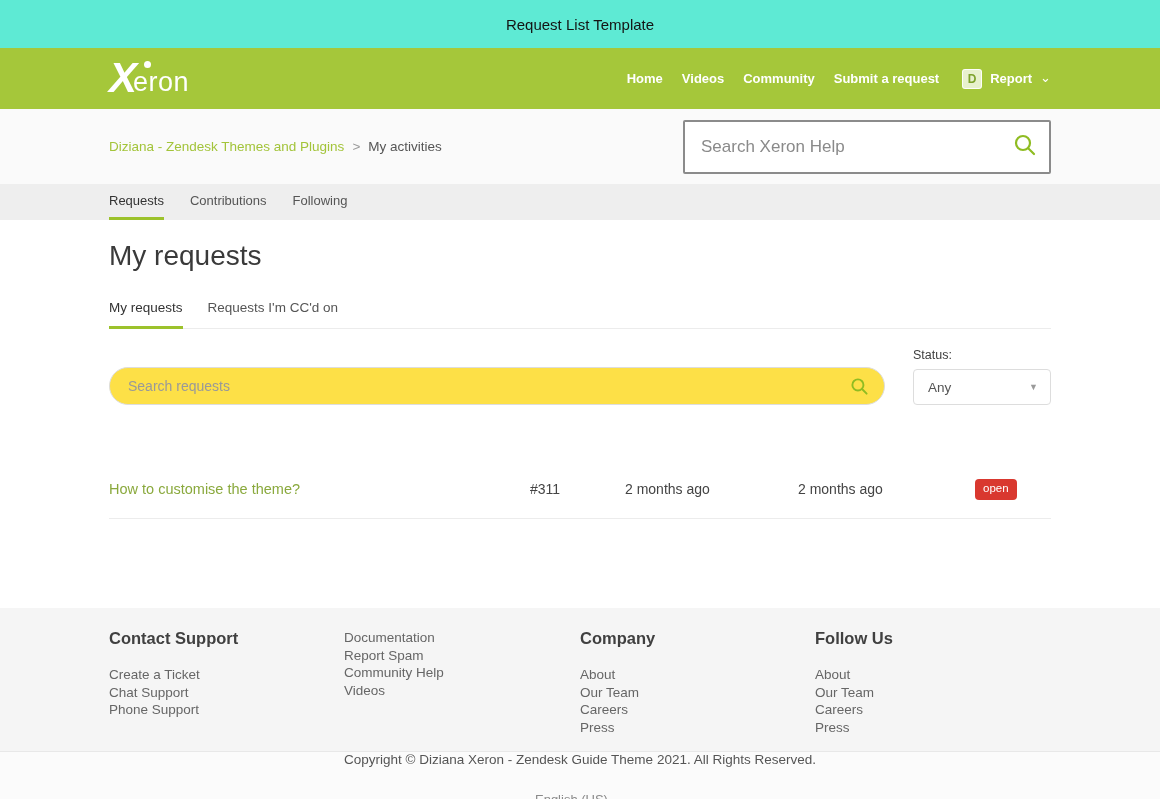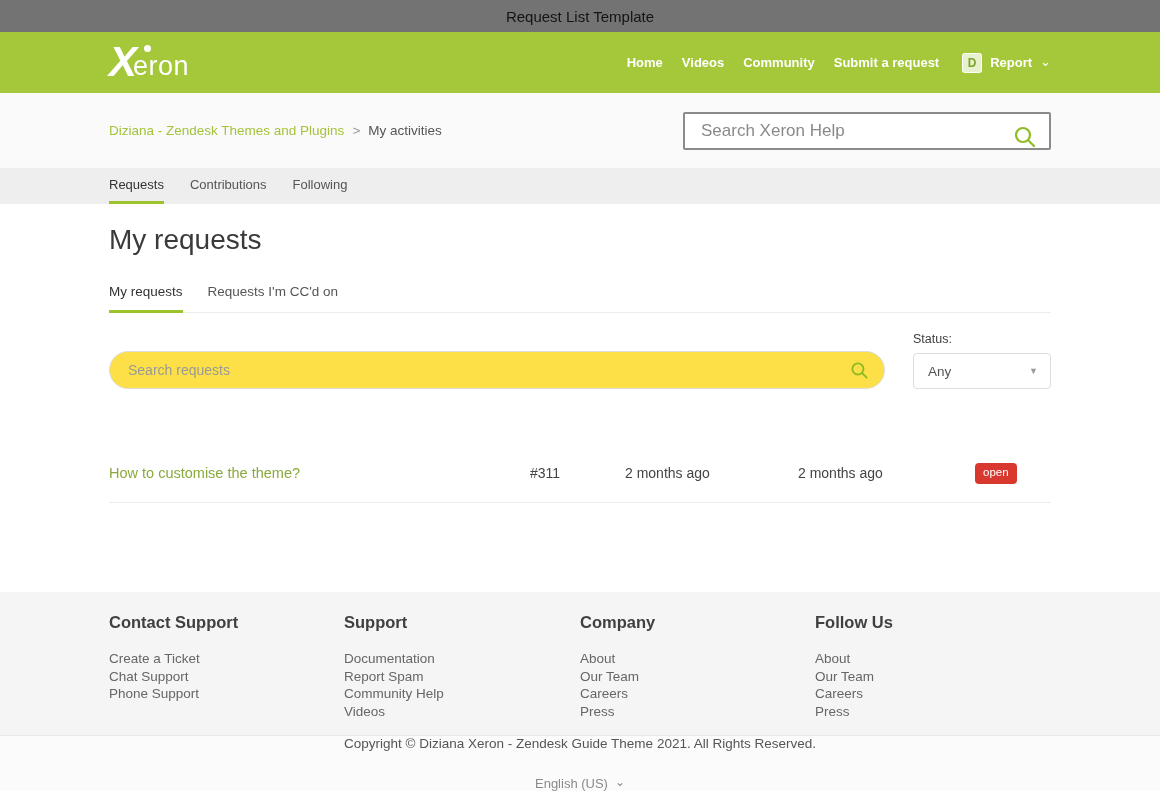--- a/index.html
+++ b/index.html
@@ -7,21 +7,21 @@
   body {
     font-family: "Liberation Sans", "DejaVu Sans", sans-serif;
     background: #ffffff;
     color: #444;
     overflow: hidden;
   }
   .container { width: 942px; margin: 0 auto; }
 
   
   .titlebar {
-    height: 32px; background: #737373;
+    height: 48px; background: #5eead4;
     display: flex; align-items: center; justify-content: center;
     font-size: 15px; color: #141414;
   }
 
   
   .site-header { height: 61px; background: #a5c73a; }
   .site-header .container {
     height: 100%; display: flex; align-items: center; justify-content: space-between;
   }
   .logo { position: relative; color: #fff; display: flex; align-items: flex-end; cursor: pointer; }
@@ -44,21 +44,21 @@
   .breadcrumb-section { height: 75px; background: #fafafa; }
   .breadcrumb-section .container {
     height: 100%; display: flex; align-items: center; justify-content: space-between;
   }
   .breadcrumb { font-size: 13.5px; display: flex; align-items: center; gap: 8px; }
   .bc-root { color: #a3c43a; cursor: pointer; }
   .bc-sep { color: #999; }
   .bc-current { color: #555; }
   .help-search { position: relative; width: 368px; }
   .help-search input {
-    width: 100%; height: 38px; background: #fff;
+    width: 100%; height: 54px; background: #fff;
     border: 2px solid #8b8b8b; border-radius: 2px;
     font-family: inherit; font-size: 17px; color: #555;
     padding: 0 52px 0 16px; outline: none;
   }
   .help-search input::placeholder { color: #8a8a8a; }
   .search-icon { position: absolute; right: 14px; top: 13px; cursor: pointer; }
 
   
   .tabbar { height: 36px; background: #eeeeee; }
   .tabbar .container { height: 100%; display: flex; gap: 26px; }
@@ -228,21 +228,20 @@
 
 <div class="footer">
   <div class="container footer-cols">
     <div>
       <div class="fcol-heading">Contact Support</div>
       <div class="fcol-link">Create a Ticket</div>
       <div class="fcol-link">Chat Support</div>
       <div class="fcol-link">Phone Support</div>
     </div>
     <div>
-      <div class="fcol-heading">Support</div>
       <div class="fcol-link">Documentation</div>
       <div class="fcol-link">Report Spam</div>
       <div class="fcol-link">Community Help</div>
       <div class="fcol-link">Videos</div>
     </div>
     <div>
       <div class="fcol-heading">Company</div>
       <div class="fcol-link">About</div>
       <div class="fcol-link">Our Team</div>
       <div class="fcol-link">Careers</div>

